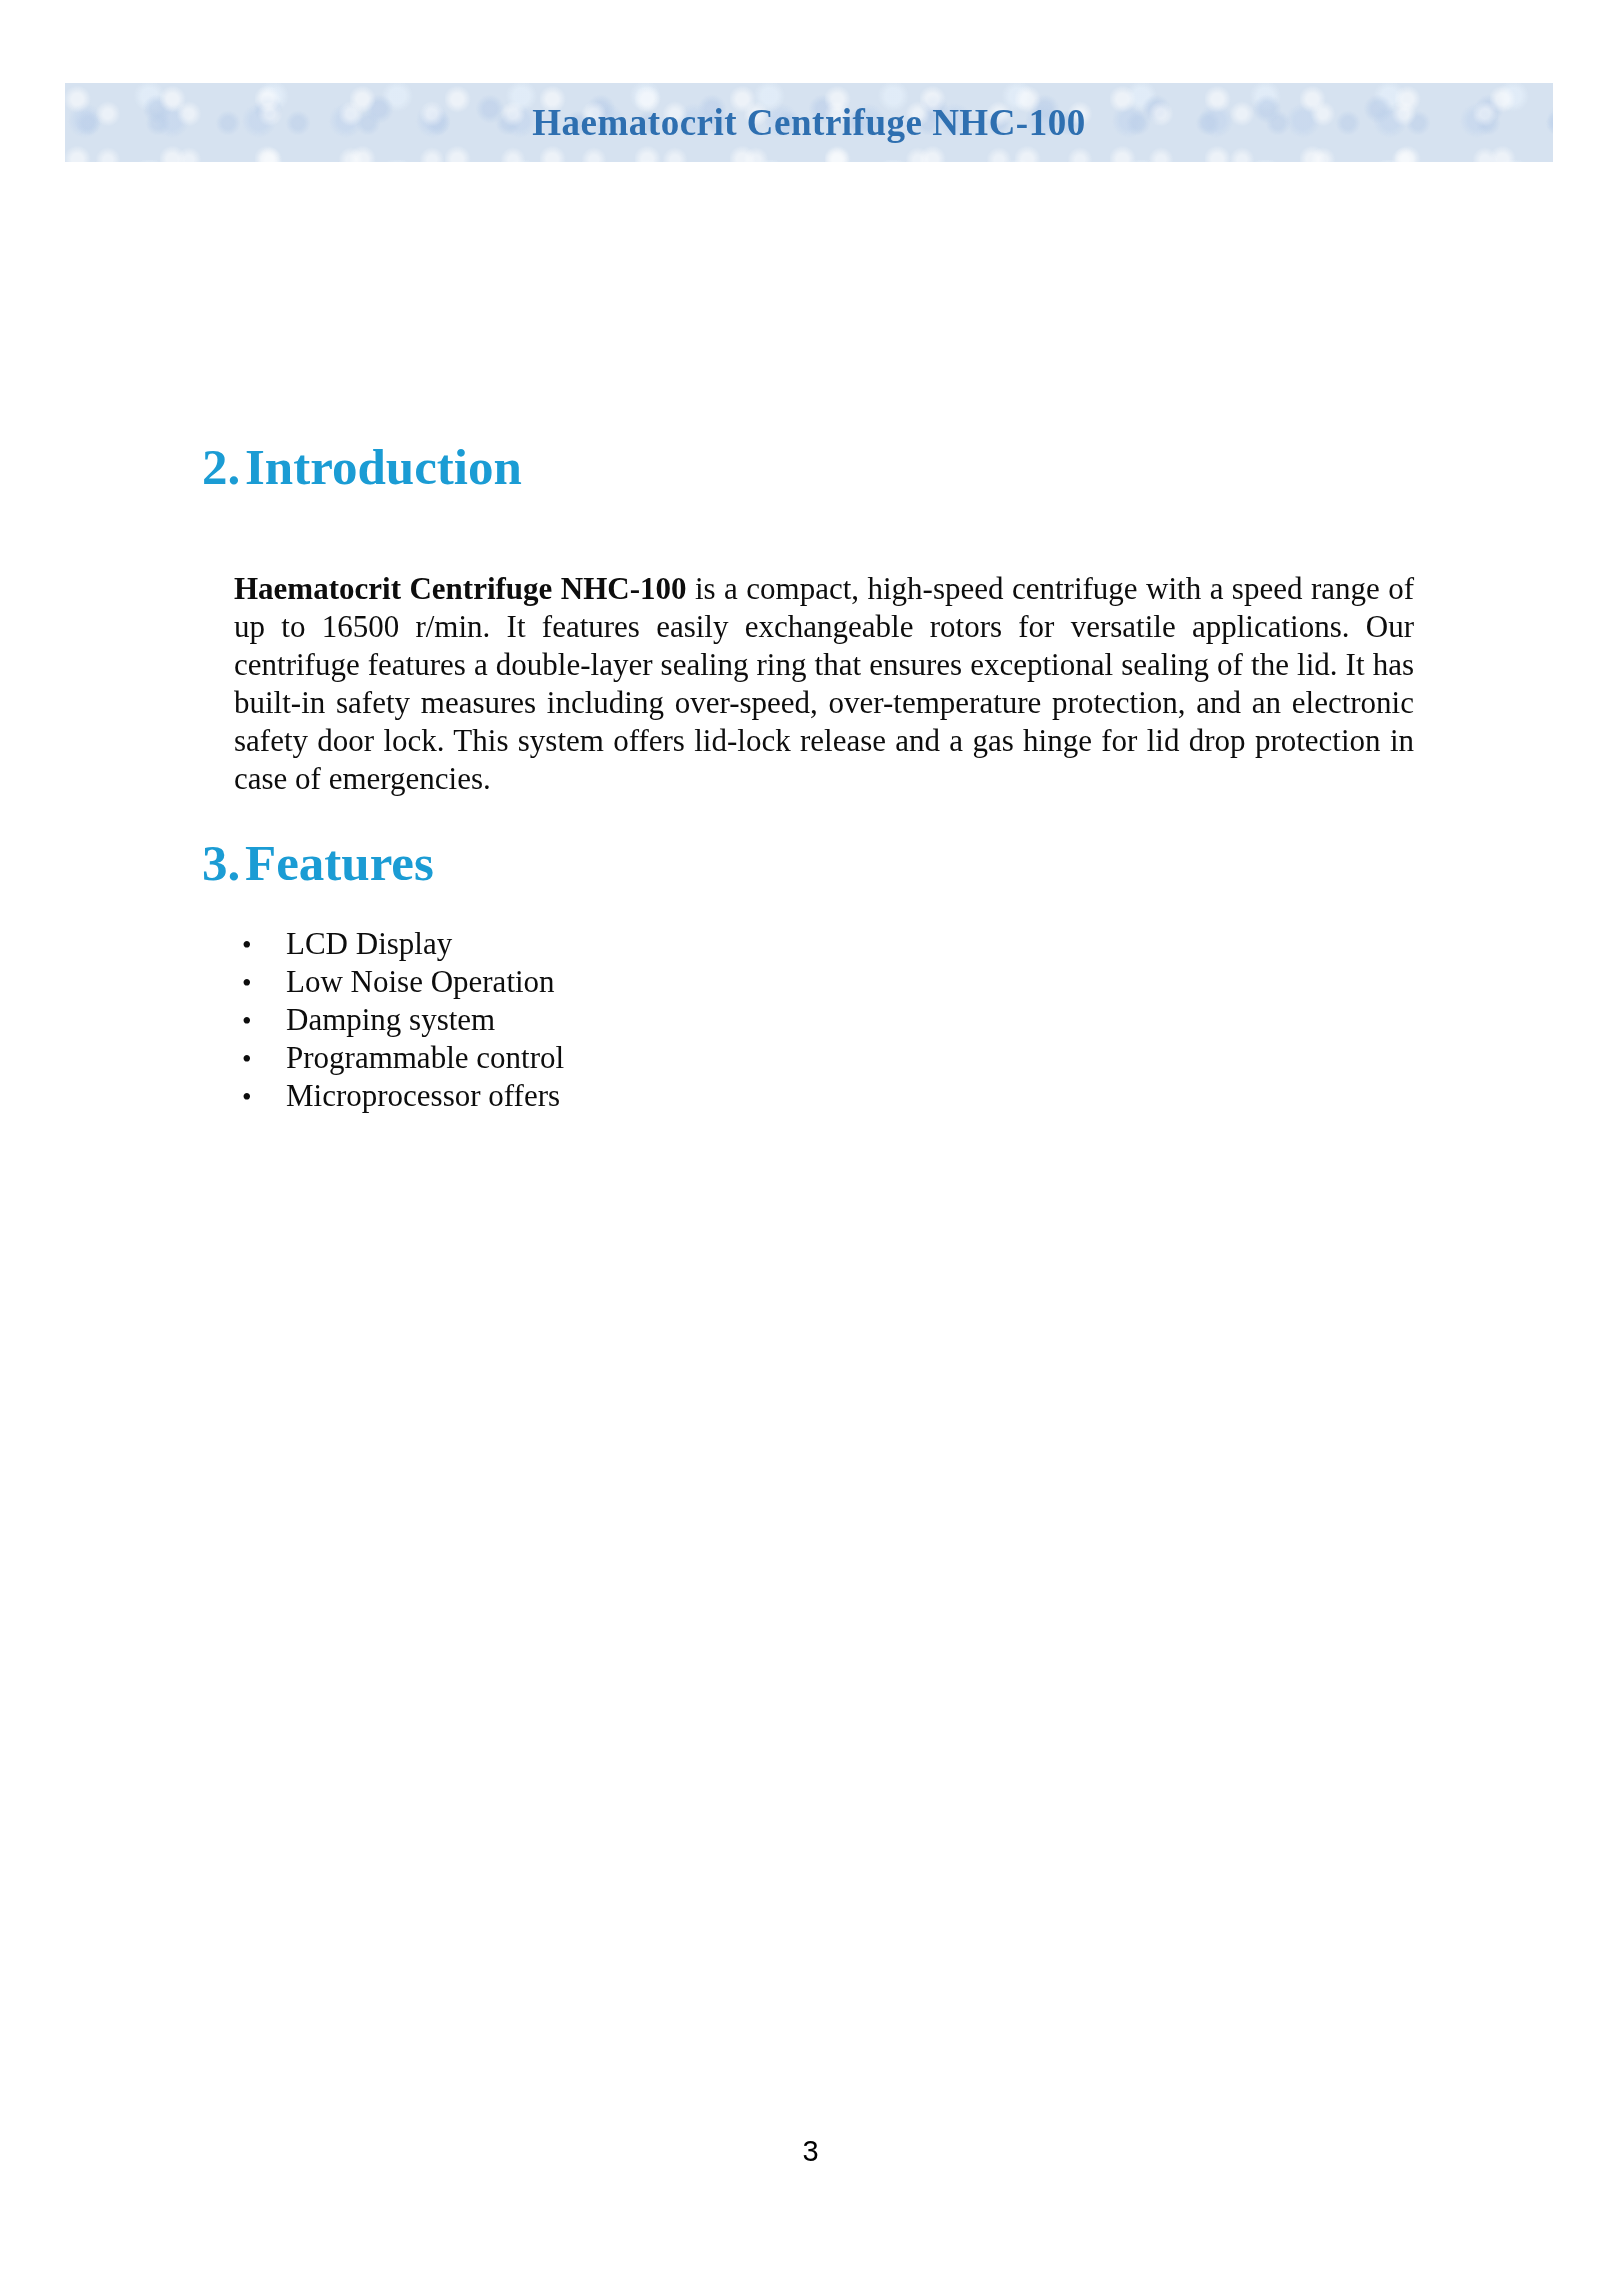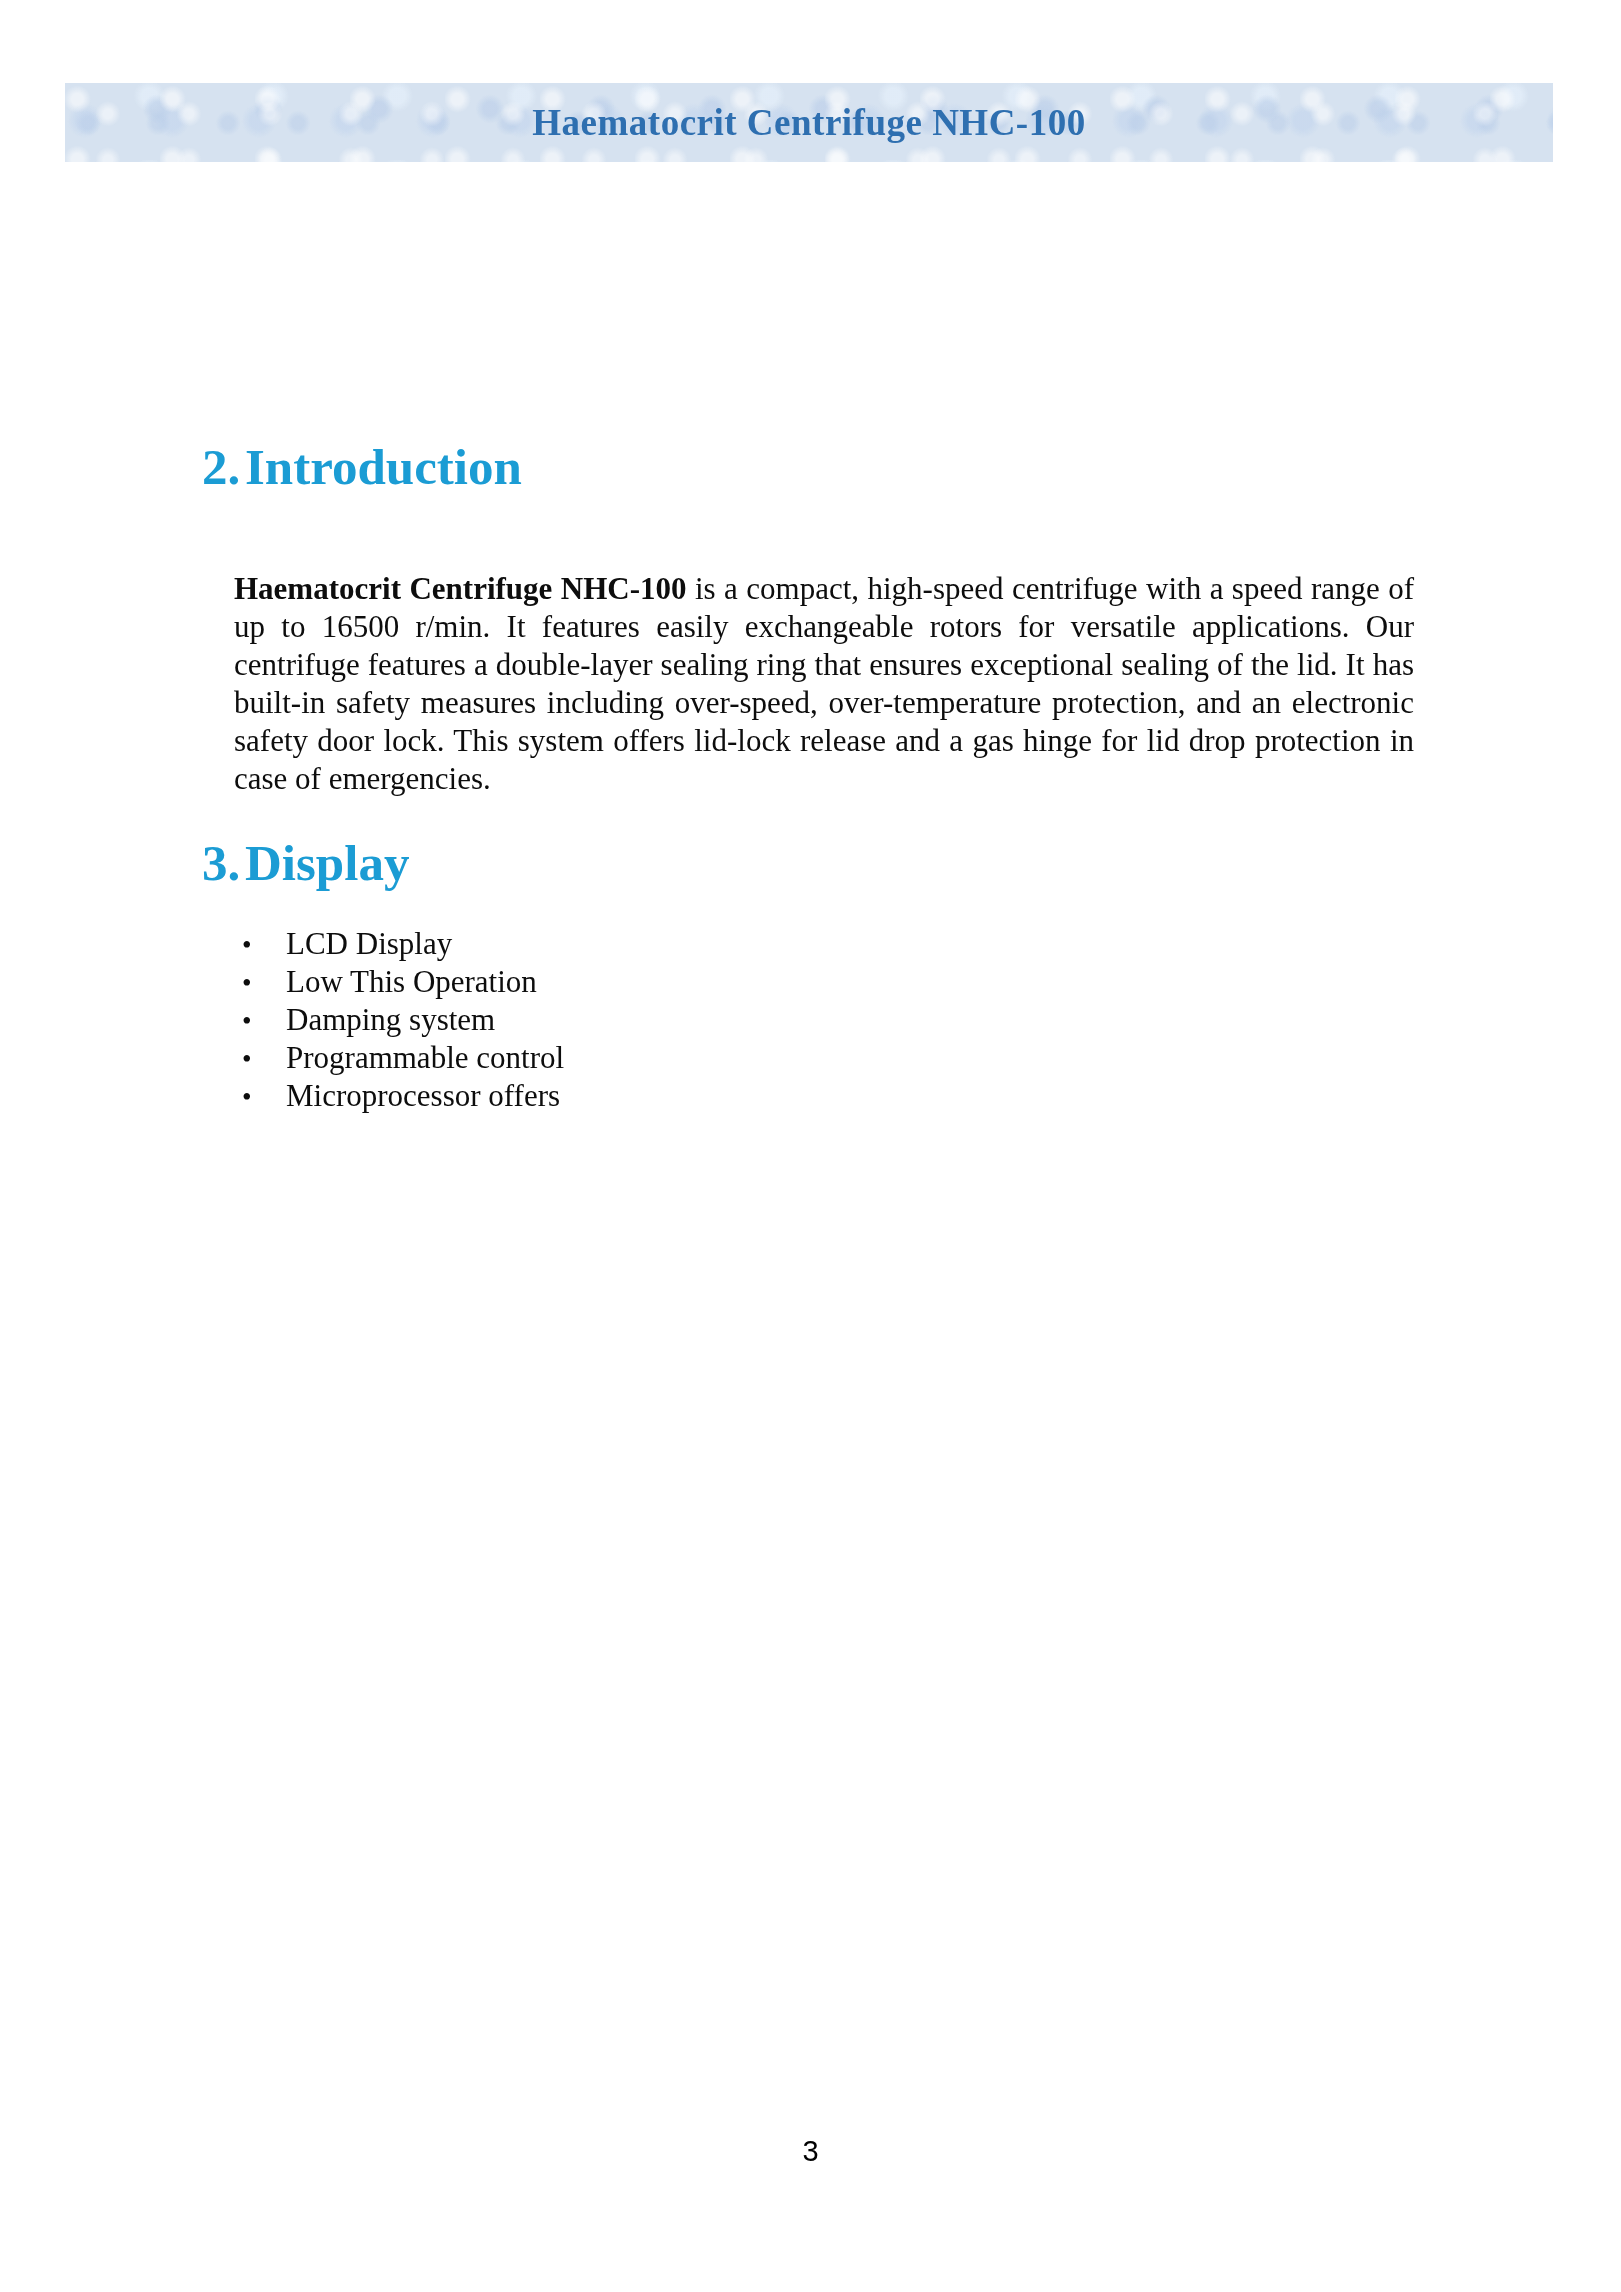--- a/index.html
+++ b/index.html
@@ -116,31 +116,31 @@
     <span class="banner-title">Haematocrit Centrifuge NHC-100</span>
   </div>
 
   <div class="section-heading heading-intro">
     <span class="num">2.</span><span>Introduction</span>
   </div>
 
   <p class="intro-paragraph"><span class="lead">Haematocrit Centrifuge NHC-100</span><span> is a compact, high-speed centrifuge with a speed range of up to 16500 r/min. It features easily exchangeable rotors for versatile applications. Our centrifuge features a double-layer sealing ring that ensures exceptional sealing of the lid. It has built-in safety measures including over-speed, over-temperature protection, and an electronic safety door lock. This system offers lid-lock release and a gas hinge for lid drop protection in case of emergencies.</span></p>
 
   <div class="section-heading heading-features">
-    <span class="num">3.</span><span>Display</span>
+    <span class="num">3.</span><span>Features</span>
   </div>
 
   <ul class="feature-list">
     <li>
       <span class="bullet">•</span>
       <span>LCD Display</span>
     </li>
     <li>
       <span class="bullet">•</span>
-      <span>Low This Operation</span>
+      <span>Low Noise Operation</span>
     </li>
     <li>
       <span class="bullet">•</span>
       <span>Damping system</span>
     </li>
     <li>
       <span class="bullet">•</span>
       <span>Programmable control</span>
     </li>
     <li>

